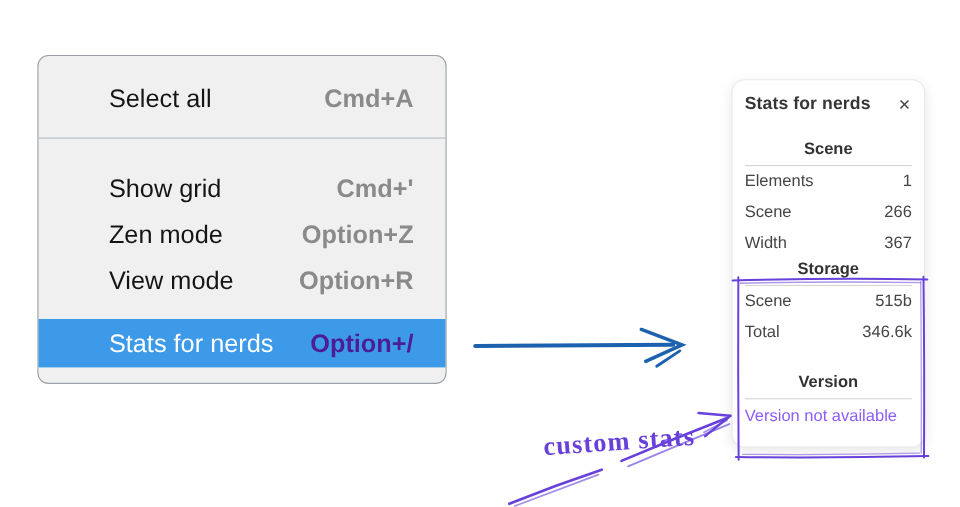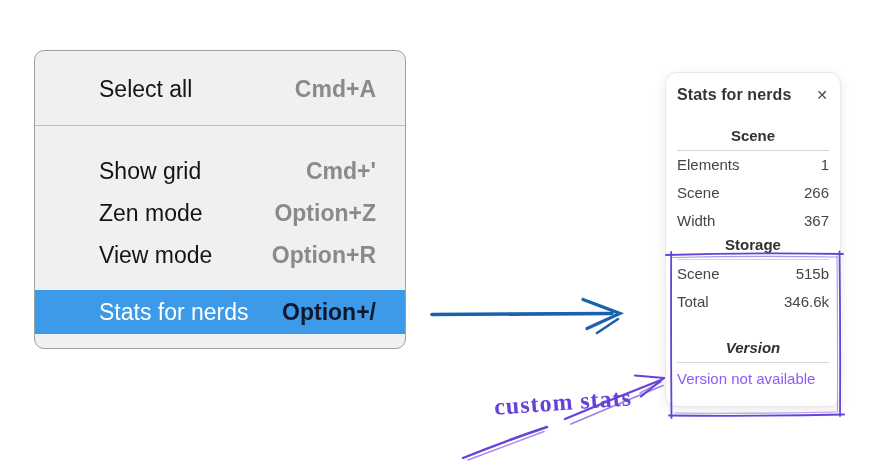--- a/index.html
+++ b/index.html
@@ -18,41 +18,41 @@
     height:42px;display:flex;align-items:center;justify-content:space-between;
     padding:0 29px 0 64px;font-size:23px;color:#141414;cursor:default;
   }
   .menu-item.first{height:52px;}
   .menu-item .shortcut{color:#8a8a8a;font-weight:bold;}
   .menu-divider{border-top:1px solid #b7bdc3;margin:10px 0 0;height:0;}
   .menu-group{padding-top:24px;}
   .menu-item.highlighted{
     margin-top:14px;height:44px;background:#3d9ae8;color:#ffffff;
   }
-  .menu-item.highlighted .shortcut{color:#0f172a;}
+  .menu-item.highlighted .shortcut{color:#4c1d95;}
 
   
   .stats-panel{
     position:absolute;left:665px;top:72px;width:176px;box-sizing:border-box;
     background:#ffffff;border:1px solid #e9e9e9;border-radius:12px;
     box-shadow:0 3px 12px rgba(0,0,0,0.09);
     padding:13px 11px 14px;color:#3e3e3e;
   }
   .panel-header{display:flex;align-items:center;justify-content:space-between;}
   .panel-title{font-size:16px;font-weight:bold;color:#353535;letter-spacing:.1px;}
   .panel-close{
     font-size:14px;color:#4a4a4a;background:none;border:none;padding:0 1px;
     cursor:pointer;line-height:1;font-family:"Liberation Sans",sans-serif;
   }
   .section-heading{
     margin-top:22px;text-align:center;font-size:15px;font-weight:bold;color:#313131;
     line-height:20px;
   }
   .section-heading.tight{margin-top:0;}
-  .section-heading.tighter{font-style:italic;}
+  .section-heading.tighter{}
   .section-rule{border:none;border-top:1px solid #d5d5d5;margin:4px 0 0;height:0;}
   .stat-row{
     display:flex;justify-content:space-between;font-size:15px;line-height:28px;color:#454545;
   }
   .stat-row:first-of-type{margin-top:2px;}
   .panel-note{font-size:15px;line-height:26px;margin-top:3px;color:#8b5cf6;}
 
   
   .annotation-label{
     position:absolute;left:494px;top:389px;

